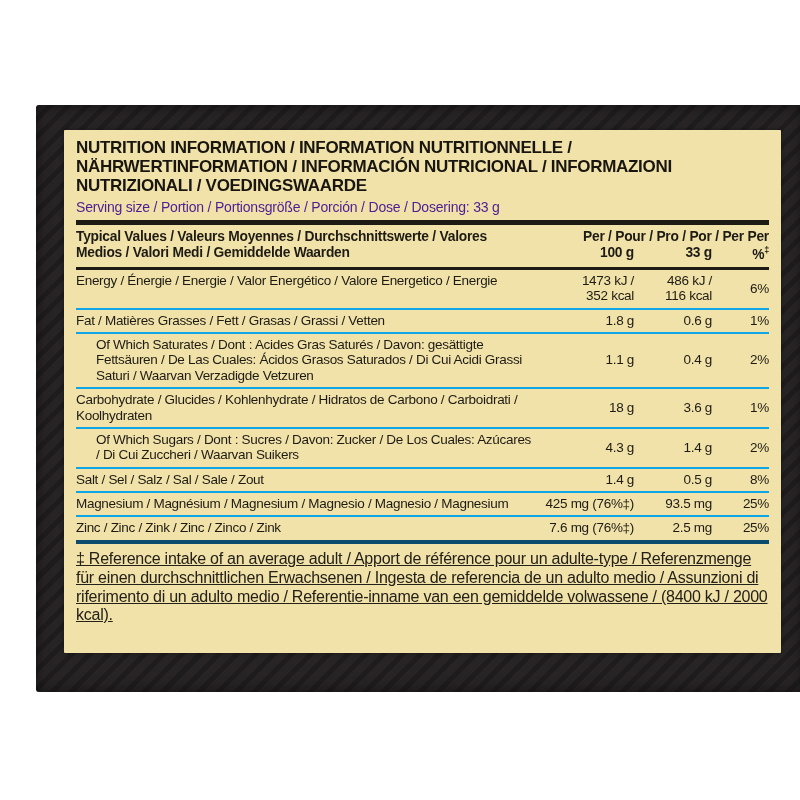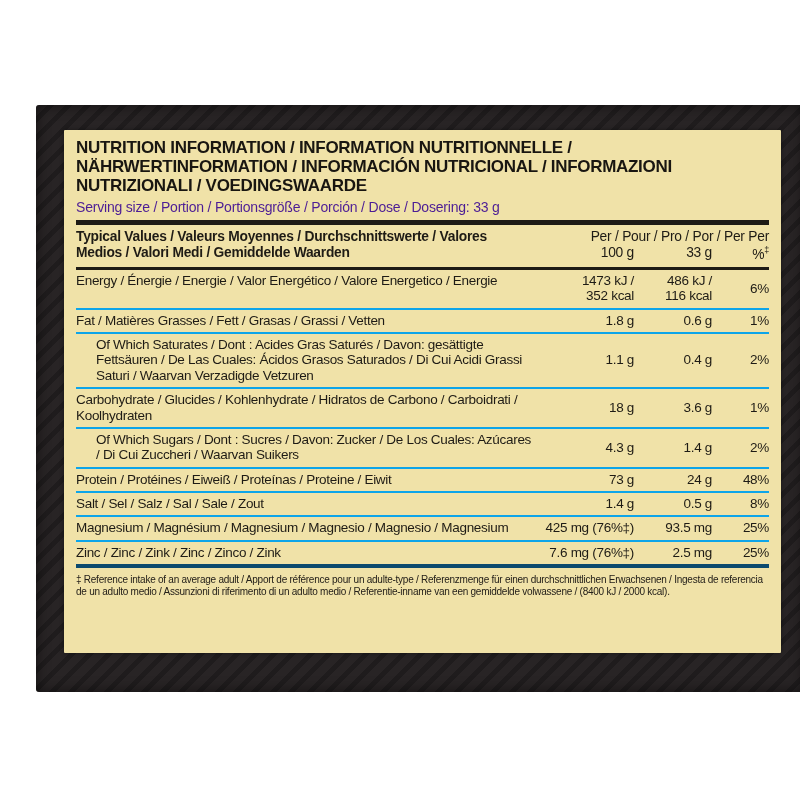--- a/index.html
+++ b/index.html
@@ -32,40 +32,40 @@
   }
   .thead{
     display:flex;align-items:flex-start;
     border-top:5px solid #1e1b15;border-bottom:3px solid #1e1b15;
     margin-top:5px;padding:4px 0 4px 0;
   }
   .th-label{
     flex:1 1 auto;font-weight:bold;font-size:13.8px;line-height:1.18;letter-spacing:-0.25px;
     padding-right:4px;
   }
-  .th-cols{flex:0 0 230px;width:230px;font-weight:normal;font-size:13.8px;letter-spacing:-0.25px;}
+  .th-cols{flex:0 0 230px;width:230px;font-weight:bold;font-size:13.8px;letter-spacing:-0.25px;}
   .th-perline{text-align:right;white-space:nowrap;line-height:1.18;}
   .th-units{display:grid;grid-template-columns:95px 78px 57px;line-height:1.18;}
   .th-units span{text-align:right;}
   .th-units sup{font-size:9px;vertical-align:super;}
   .rowtable{width:100%;}
   .row{
     display:grid;grid-template-columns:1fr 95px 78px 57px;
     align-items:center;
     border-bottom:2px solid #0ea5e9;
     padding:3px 0 4px 0;
     font-size:13.5px;line-height:1.14;letter-spacing:-0.3px;
   }
   .row:last-child{border-bottom:4px solid #0c4a6e;}
   .cell{min-width:0;}
   .cell.label{align-self:start;padding-right:6px;}
   .row.indent .cell.label{padding-left:20px;}
   .cell.v100,.cell.v33,.cell.pct{text-align:right;white-space:pre-line;}
   .footnote{
-    font-size:10px;line-height:1.18;letter-spacing:-0.25px;margin:6px 0 0 0;color:#24201a;
+    font-size:16px;line-height:1.18;letter-spacing:-0.25px;margin:6px 0 0 0;color:#24201a;text-decoration:underline;
   }
 </style>
 </head>
 <body>
 
 <div class="dark-panel">
   <div class="cream-panel">
 
     <div class="title">NUTRITION INFORMATION / INFORMATION NUTRITIONNELLE / NÄHRWERTINFORMATION / INFORMACIÓN NUTRICIONAL / INFORMAZIONI NUTRIZIONALI / VOEDINGSWAARDE</div>
 
@@ -115,26 +115,20 @@
         <div class="cell pct">1%</div>
       </div>
 
       <div class="row indent">
         <div class="cell label">Of Which Sugars / Dont : Sucres / Davon: Zucker / De Los Cuales: Azúcares / Di Cui Zuccheri / Waarvan Suikers</div>
         <div class="cell v100">4.3 g</div>
         <div class="cell v33">1.4 g</div>
         <div class="cell pct">2%</div>
       </div>
 
-      <div class="row">
-        <div class="cell label">Protein / Protéines / Eiweiß / Proteínas / Proteine / Eiwit</div>
-        <div class="cell v100">73 g</div>
-        <div class="cell v33">24 g</div>
-        <div class="cell pct">48%</div>
-      </div>
 
       <div class="row">
         <div class="cell label">Salt / Sel / Salz / Sal / Sale / Zout</div>
         <div class="cell v100">1.4 g</div>
         <div class="cell v33">0.5 g</div>
         <div class="cell pct">8%</div>
       </div>
 
       <div class="row">
         <div class="cell label">Magnesium / Magnésium / Magnesium / Magnesio / Magnesio / Magnesium</div>

